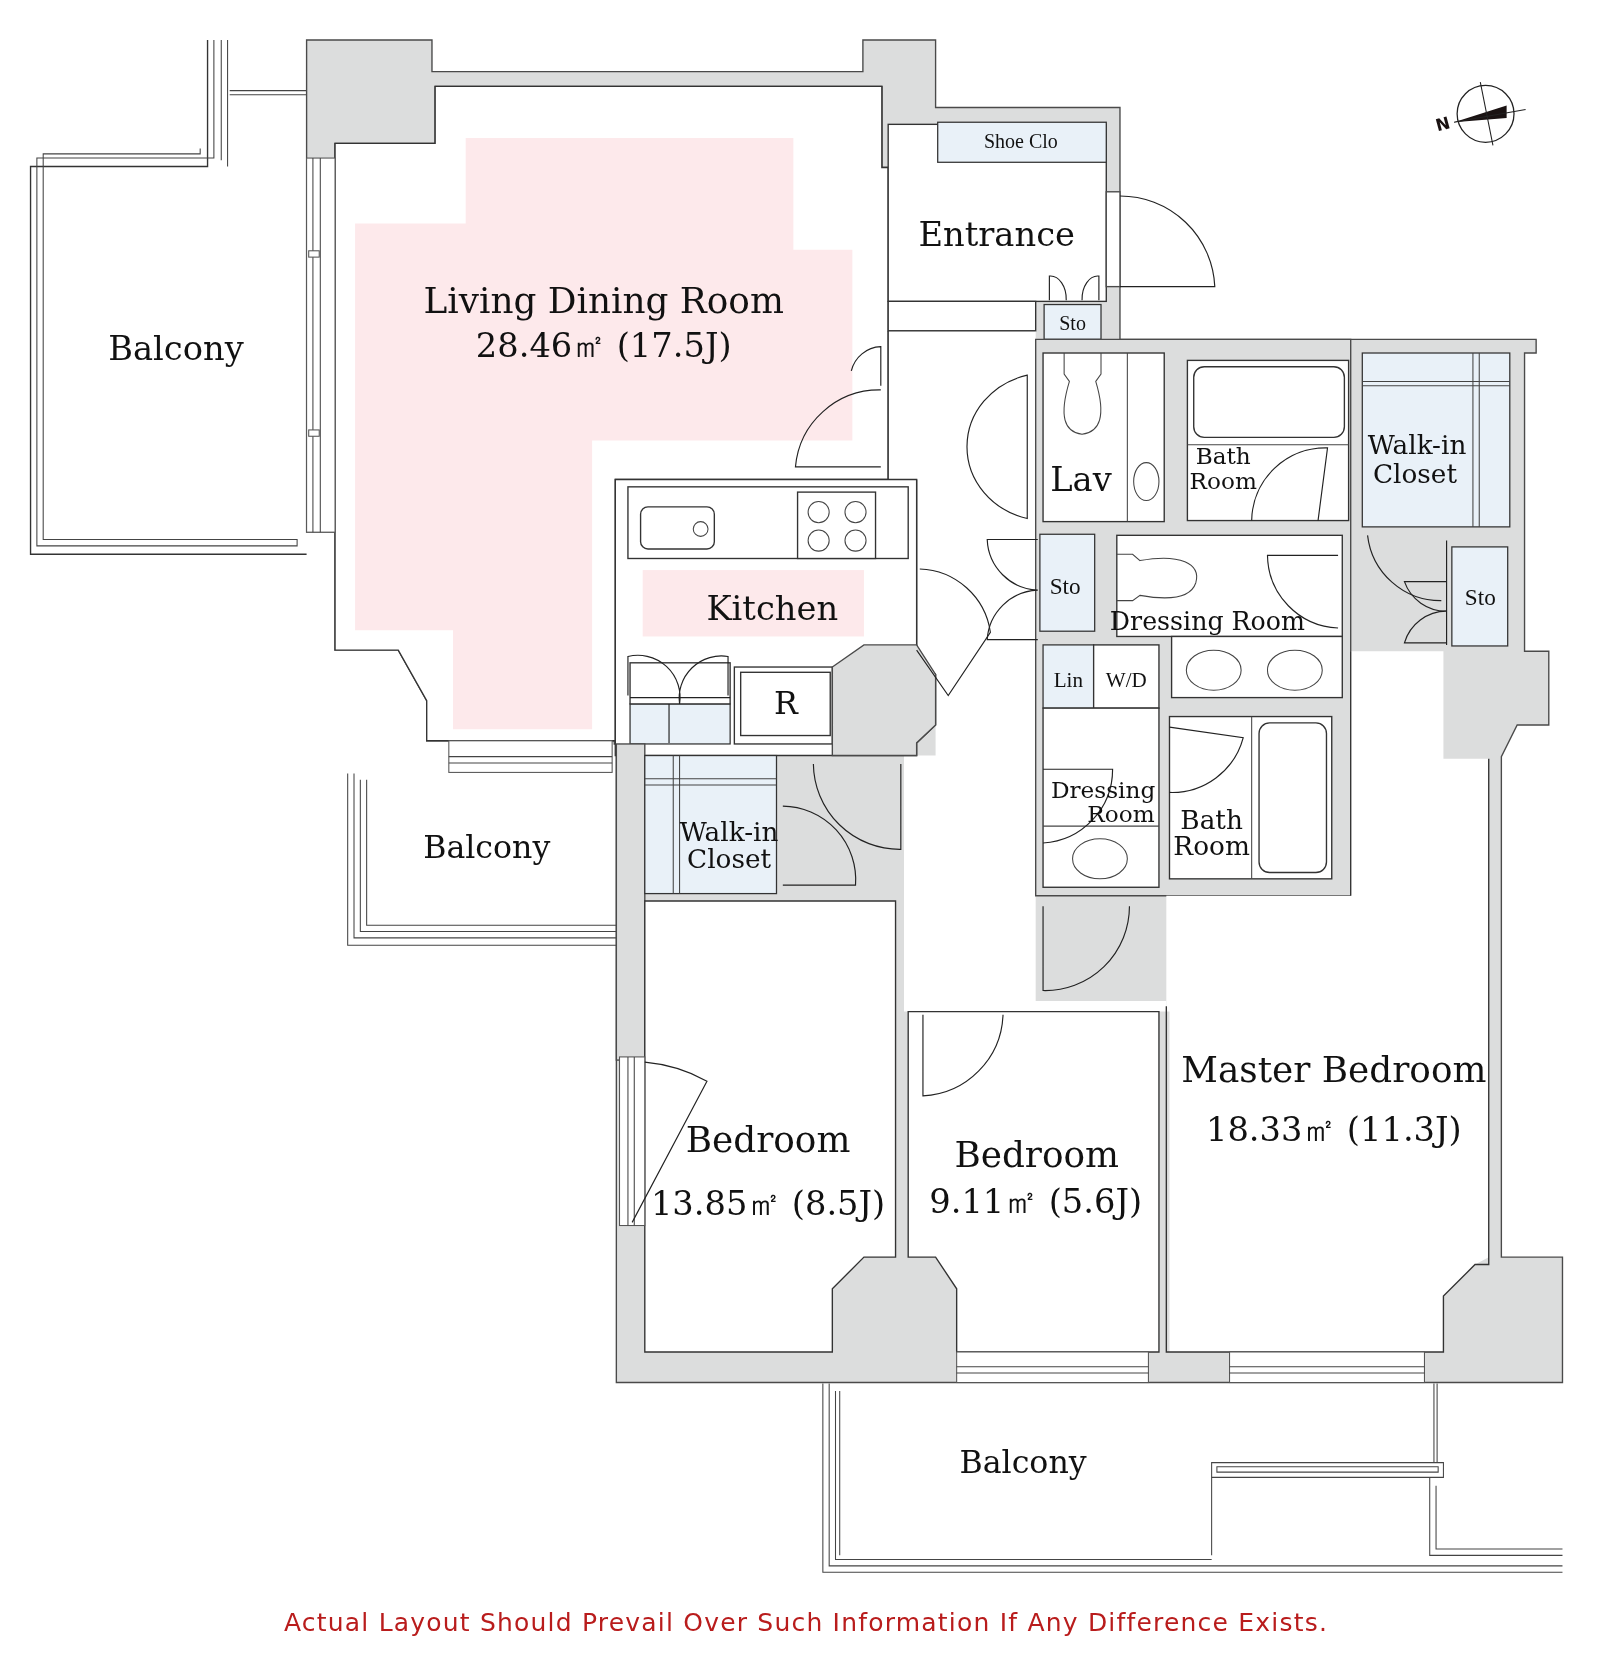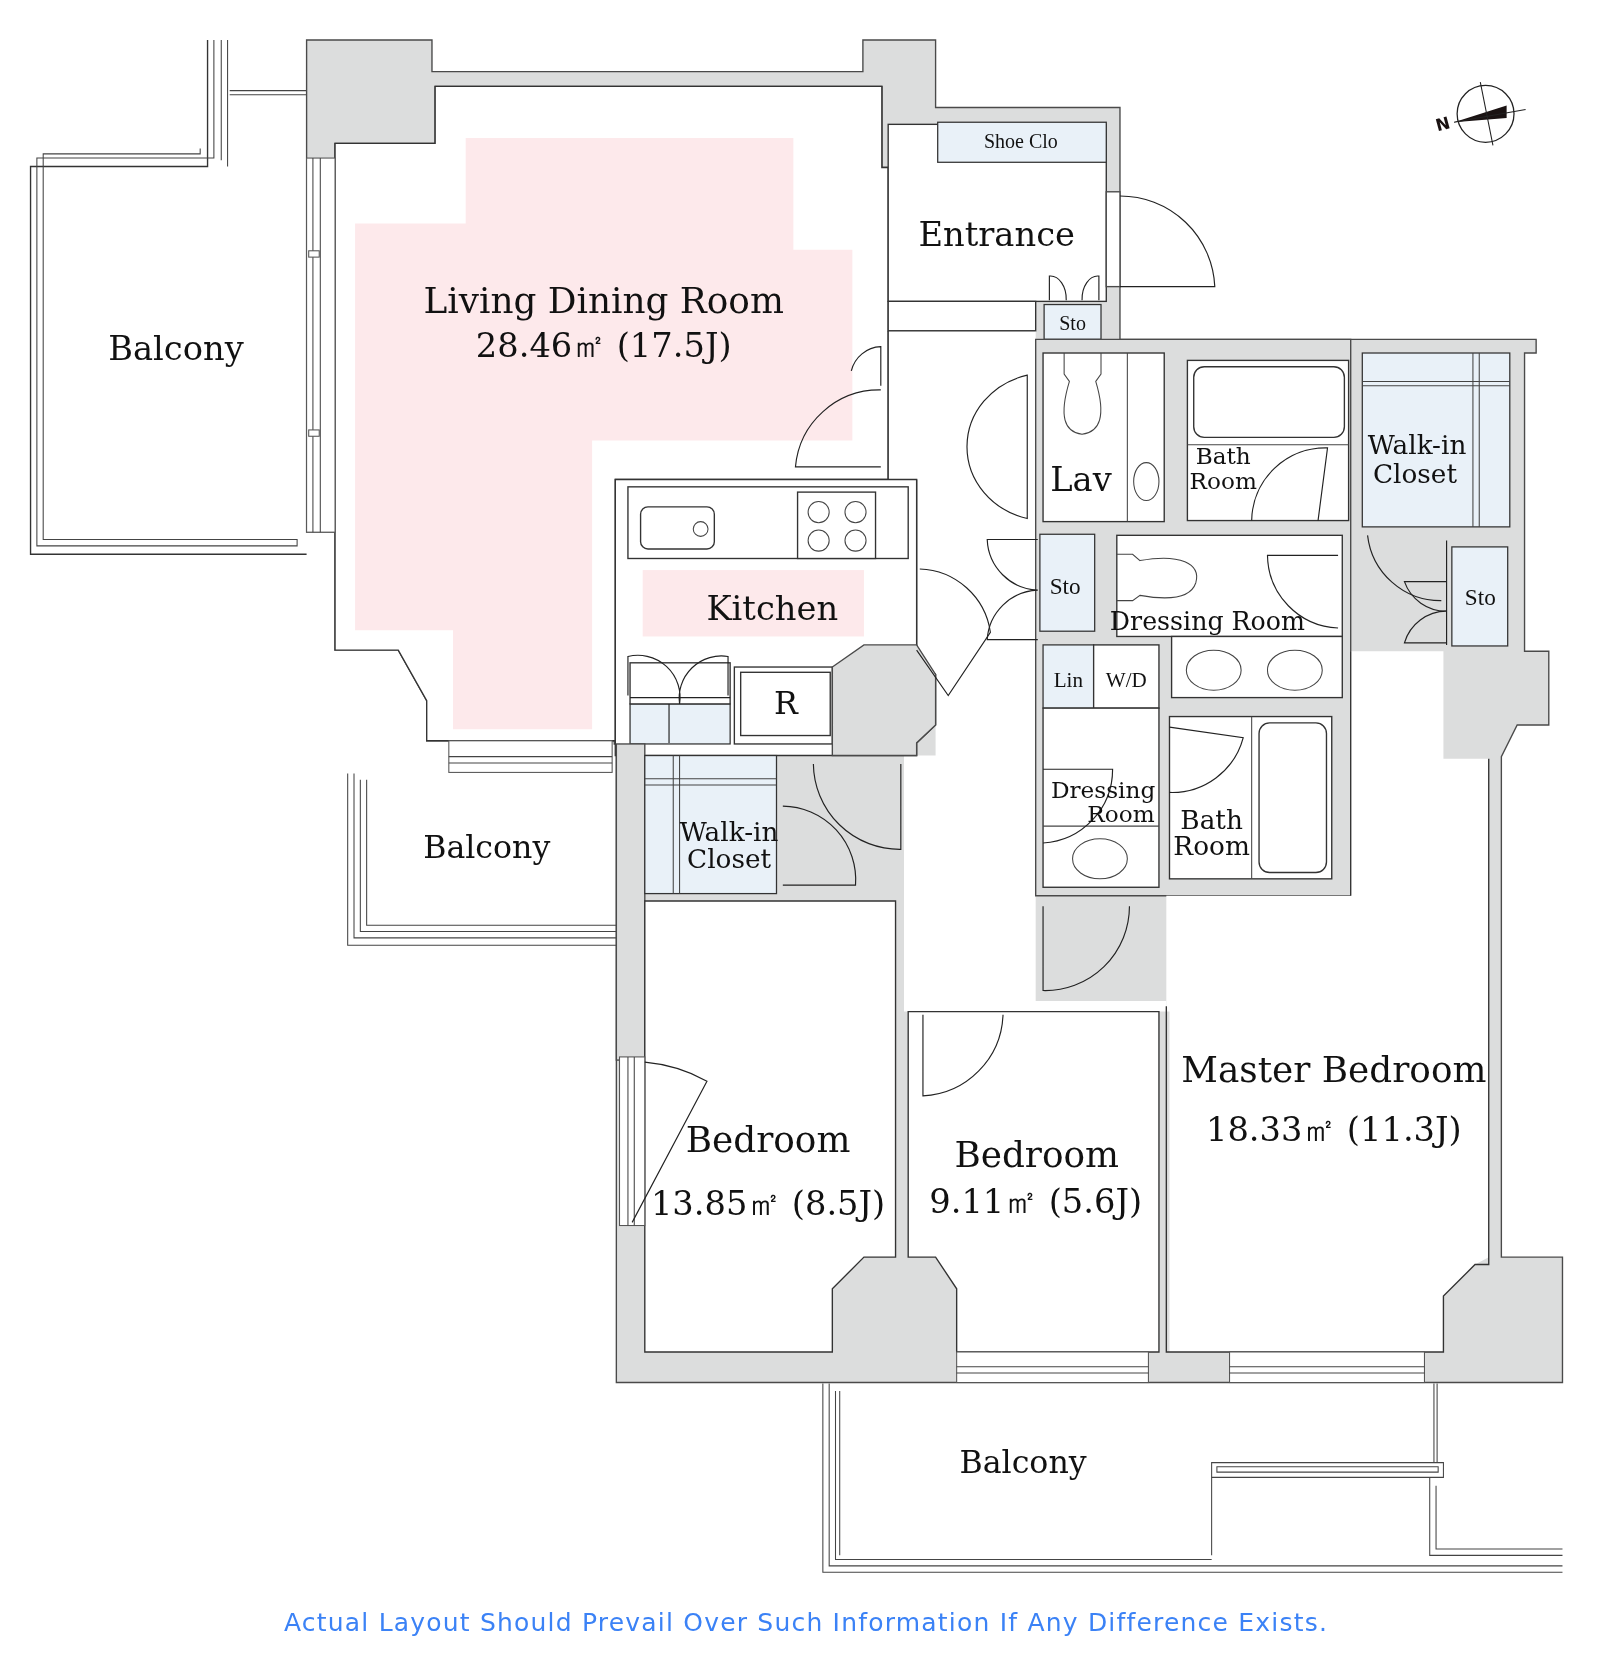--- a/index.html
+++ b/index.html
@@ -9,21 +9,21 @@
   .line{fill:none;stroke:#333;stroke-width:1.3;}
   .thin{fill:none;stroke:#444;stroke-width:1;}
   .room{fill:#ffffff;stroke:#333;stroke-width:1.3;}
   .pink{fill:#fde9eb;stroke:none;}
   .blue{fill:#e9f1f8;stroke:#333;stroke-width:1.2;}
   .door{fill:none;stroke:#222;stroke-width:1.1;}
   .rail{fill:#fff;stroke:#555;stroke-width:1;}
   .lbl{font-family:"DejaVu Serif","Liberation Serif",serif;fill:#111;text-anchor:middle;}
   .lbl-cond{font-family:"Liberation Serif","DejaVu Serif",serif;fill:#111;text-anchor:middle;}
   .disclaimer{position:absolute;left:0;right:0;top:1608px;text-align:center;
-    font-family:"DejaVu Sans","Liberation Sans",sans-serif;font-size:25px;letter-spacing:1.2px;color:#3b82f6;}
+    font-family:"DejaVu Sans","Liberation Sans",sans-serif;font-size:25px;letter-spacing:1.2px;color:#b91c1c;}
 </style>
 </head>
 <body>
 
 <svg id="plan" viewBox="0 0 1530 1581" preserveAspectRatio="none" xmlns="http://www.w3.org/2000/svg">
 
   <g>
     <path class="line" d="M197 38 V158 H29 V526 H291"></path>
     <path class="thin" d="M203 38 V150 H35 V518 H282 V512 H41 V146 H190 V141"></path>
     <path class="thin" d="M210 38 V152 M216 38 V158"></path>

